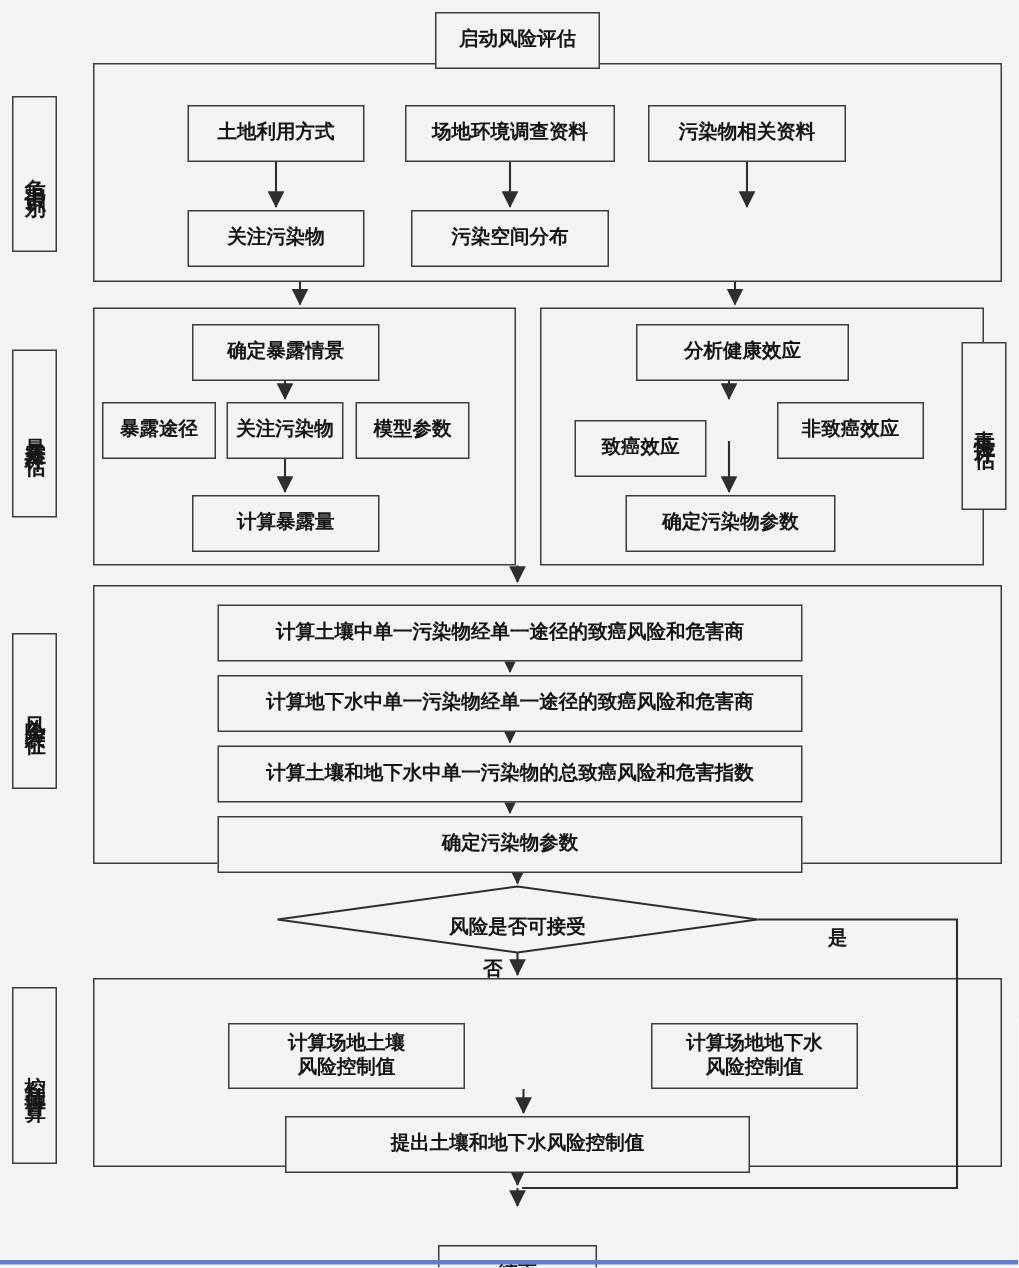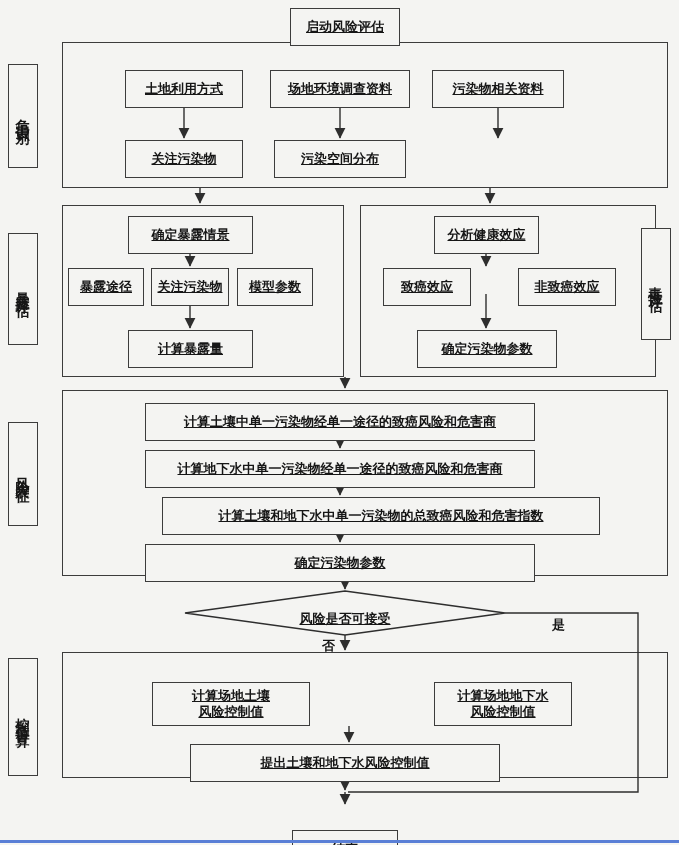--- a/index.html
+++ b/index.html
@@ -5,21 +5,21 @@
   html,body{margin:0;padding:0;background:#ffffff;}
   .canvas{
     position:relative;width:679px;height:845px;background:#f4f4f2;
     font-family:"DejaVu Sans","Liberation Sans",sans-serif;color:#161616;overflow:hidden;
   }
   .outline{position:absolute;border:1px solid #3c3c3c;box-sizing:border-box;background:transparent;z-index:1;}
   .arrows{position:absolute;left:0;top:0;z-index:2;pointer-events:none;}
   .box{
     position:absolute;border:1px solid #3c3c3c;box-sizing:border-box;background:#f4f4f2;
     display:flex;align-items:center;justify-content:center;text-align:center;
-    font-size:13px;font-weight:600;line-height:1.25;white-space:pre-line;z-index:3;padding:18px 3px;text-decoration:underline;
+    font-size:13px;font-weight:600;line-height:1.25;white-space:pre-line;z-index:3;padding:18px 3px;
   }
   .sidelabel{
     position:absolute;border:1px solid #3c3c3c;box-sizing:border-box;background:#f4f4f2;
     display:flex;align-items:center;justify-content:center;
     writing-mode:vertical-rl;text-orientation:upright;letter-spacing:4px;
     font-size:14px;font-weight:700;z-index:3;
   }
   .floatlabel{position:absolute;font-size:13px;font-weight:700;z-index:4;background:transparent;}
   .dtext{border:none;background:transparent;z-index:4;}
   .bottombar{position:absolute;left:0;top:840px;width:679px;height:3px;z-index:5;}
@@ -80,28 +80,28 @@
   <div class="box" style="left:432px;top:70px;width:132px;height:27px;">污染物相关资料</div>
   <div class="box" style="left:125px;top:140px;width:118px;height:27px;">关注污染物</div>
   <div class="box" style="left:274px;top:140px;width:132px;height:27px;">污染空间分布</div>
 
   <div class="box" style="left:128px;top:216px;width:125px;height:26px;">确定暴露情景</div>
   <div class="box" style="left:68px;top:268px;width:76px;height:26px;">暴露途径</div>
   <div class="box" style="left:151px;top:268px;width:78px;height:26px;">关注污染物</div>
   <div class="box" style="left:237px;top:268px;width:76px;height:26px;">模型参数</div>
   <div class="box" style="left:128px;top:330px;width:125px;height:26px;">计算暴露量</div>
 
-  <div class="box" style="left:424px;top:216px;width:105px;height:26px;margin-left:10px;">分析健康效应</div>
-  <div class="box" style="left:383px;top:268px;width:88px;height:26px;">致癌效应</div>
+  <div class="box" style="left:424px;top:216px;width:142px;height:26px;">分析健康效应</div>
+  <div class="box" style="left:383px;top:280px;width:88px;height:26px;">致癌效应</div>
   <div class="box" style="left:518px;top:268px;width:98px;height:26px;">非致癌效应</div>
   <div class="box" style="left:417px;top:330px;width:140px;height:26px;">确定污染物参数</div>
 
   <div class="box" style="left:145px;top:403px;width:390px;height:26px;">计算土壤中单一污染物经单一途径的致癌风险和危害商</div>
   <div class="box" style="left:145px;top:450px;width:390px;height:26px;">计算地下水中单一污染物经单一途径的致癌风险和危害商</div>
-  <div class="box" style="left:162px;top:497px;width:438px;height:26px;">计算土壤和地下水中单一污染物的总致癌风险和危害指数</div>
+  <div class="box" style="left:145px;top:497px;width:390px;height:26px;">计算土壤和地下水中单一污染物的总致癌风险和危害指数</div>
   <div class="box" style="left:145px;top:544px;width:390px;height:26px;">确定污染物参数</div>
 
   <div class="box dtext" style="left:225px;top:601px;width:240px;height:24px;">风险是否可接受</div>
   <span class="floatlabel" style="left:322px;top:637px;">否</span>
   <span class="floatlabel" style="left:552px;top:616px;">是</span>
 
   <div class="box" style="left:128px;top:682px;width:158px;height:44px;margin-left:24px;">计算场地土壤
 风险控制值</div>
   <div class="box" style="left:434px;top:682px;width:138px;height:44px;">计算场地地下水
 风险控制值</div>

